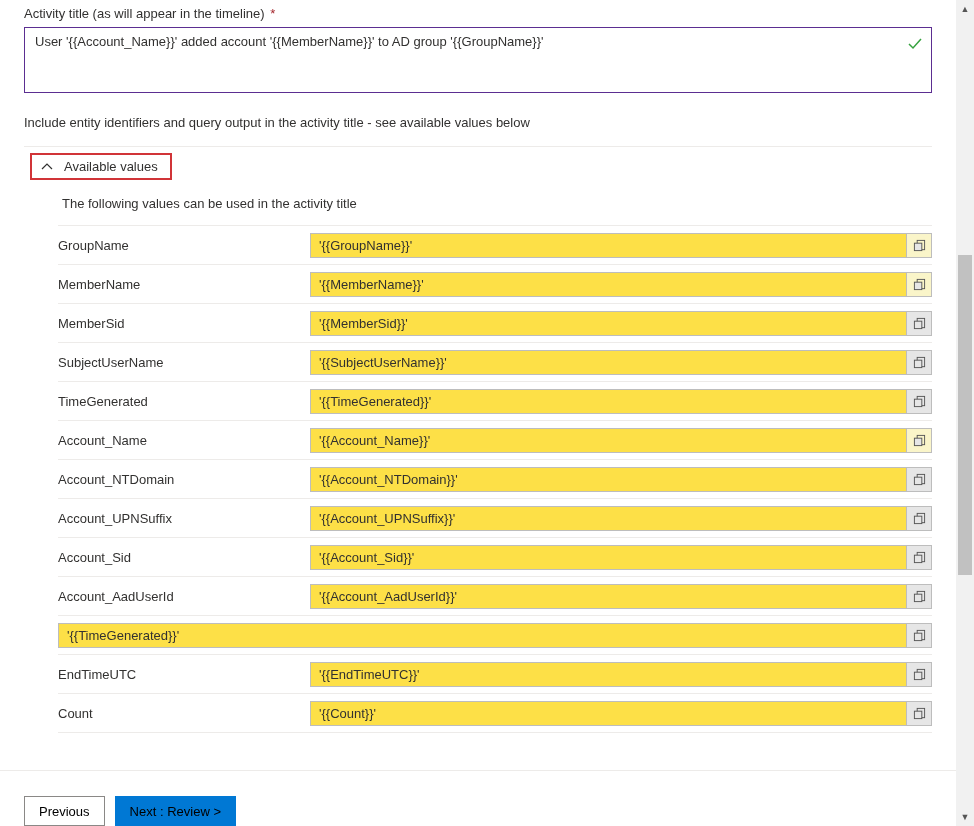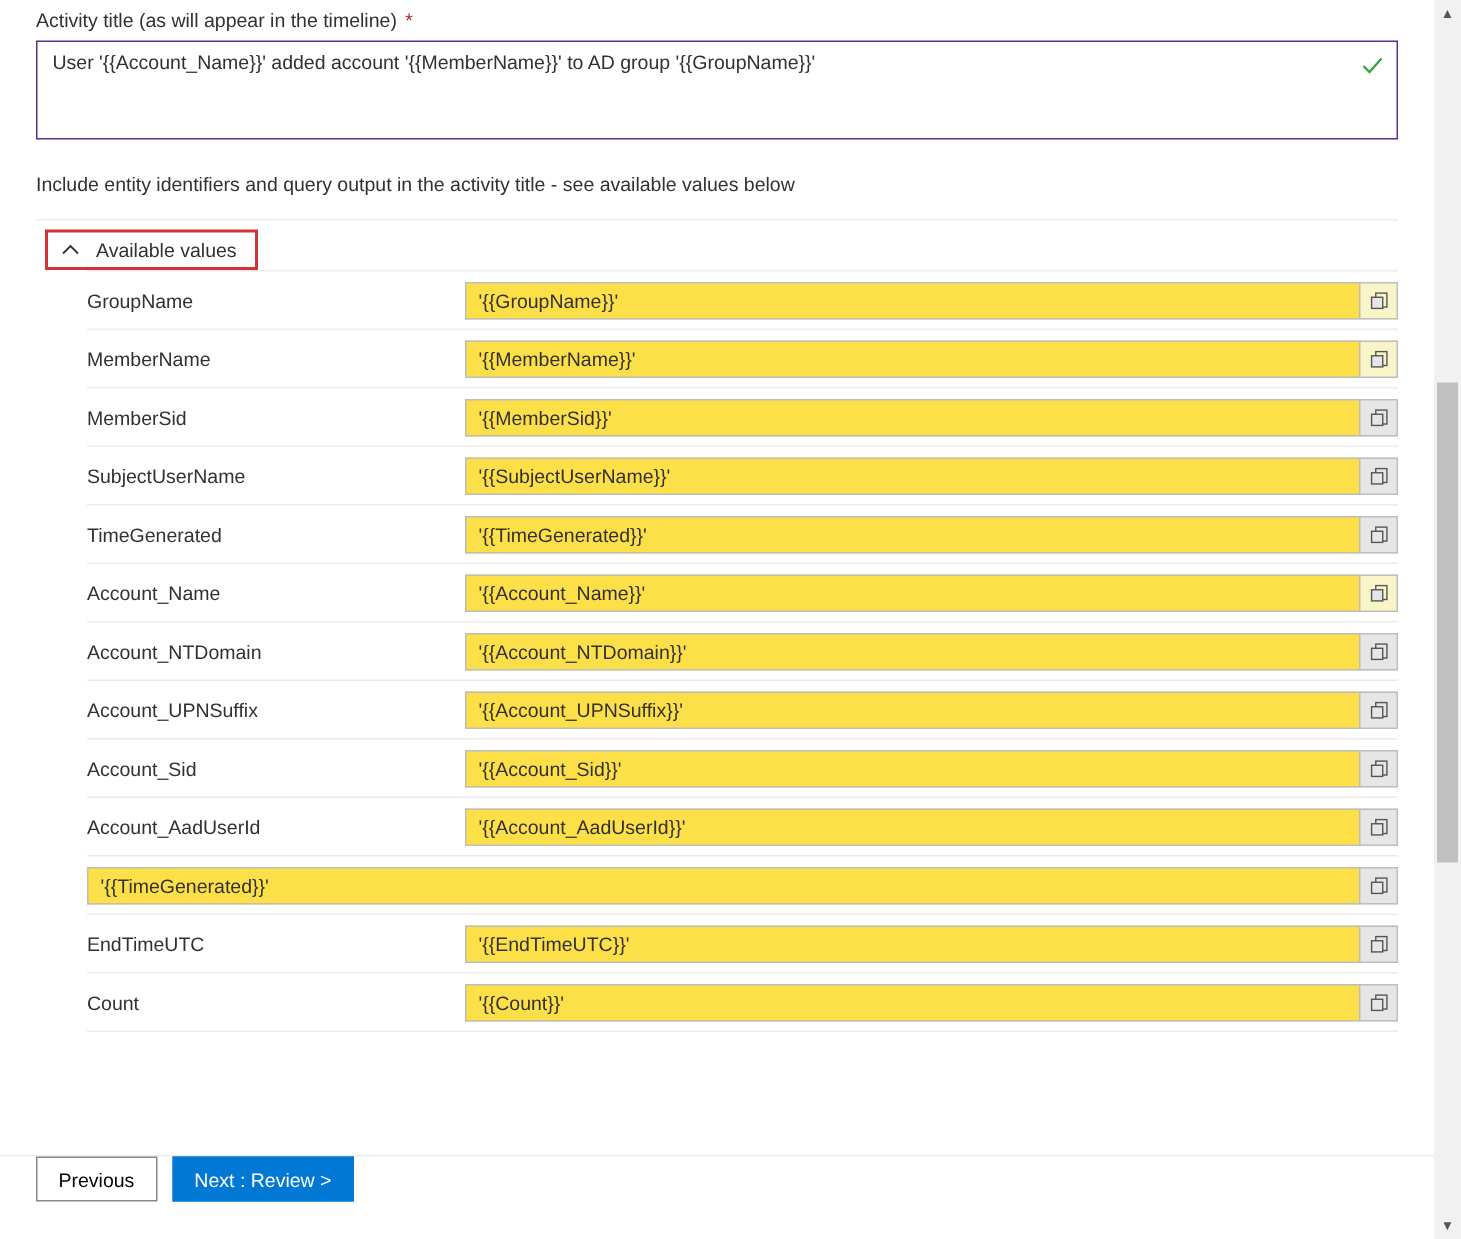--- a/index.html
+++ b/index.html
@@ -121,37 +121,37 @@
   }
   .copy-btn.hl { background: #faf5c9; }
   .copy-btn svg { width: 13px; height: 13px; stroke: #555; fill: none; }
   .bottom-bar {
     position: absolute;
     left: 0; right: 0; bottom: 0;
     height: 56px;
     border-top: 1px solid #edebe9;
     background: #fff;
     display: flex;
-    align-items: flex-start;
+    align-items: flex-end;
     padding: 0 24px;
     gap: 10px;
   }
   .btn {
     height: 30px;
     padding: 0 14px;
     font-size: 13px;
     border: 1px solid #8a8886;
     background: #fff;
     cursor: pointer;
     display: flex; align-items: center;
   }
   .btn.primary {
     background: #0078d4;
     border-color: #0078d4;
-    color: #ffffff;
+    color: #000000;
   }
 </style>
 </head>
 <body>
 
 <div class="viewport">
 
   <div class="scroll-area">
     <div class="field-label">
       <span>Activity title (as will appear in the timeline)</span>
@@ -173,20 +173,21 @@
 
     <div class="avail-header">
       <span class="chev">
         <svg viewBox="0 0 12 12">
             <path d="M1 8 L6 3 L11 8" stroke="#323130" stroke-width="1.2" fill="none"></path>
           </svg>
       </span>
       <span>Available values</span>
     </div>
 
+    <div class="avail-desc">The following values can be used in the activity title</div>
 
     <div class="values-block" id="values-block">
         <div class="value-row">
           <div class="value-name">GroupName</div>
           <div class="value-cell">
             <div class="value-token">'{{GroupName}}'</div>
             <div class="copy-btn hl">
               <svg viewBox="0 0 14 14">
                 <rect x="4.5" y="1.5" width="8" height="10" stroke="#555" fill="none"></rect>
                 <rect x="1.5" y="4.5" width="8" height="8" stroke="#555" fill="#e6e6e6"></rect>

